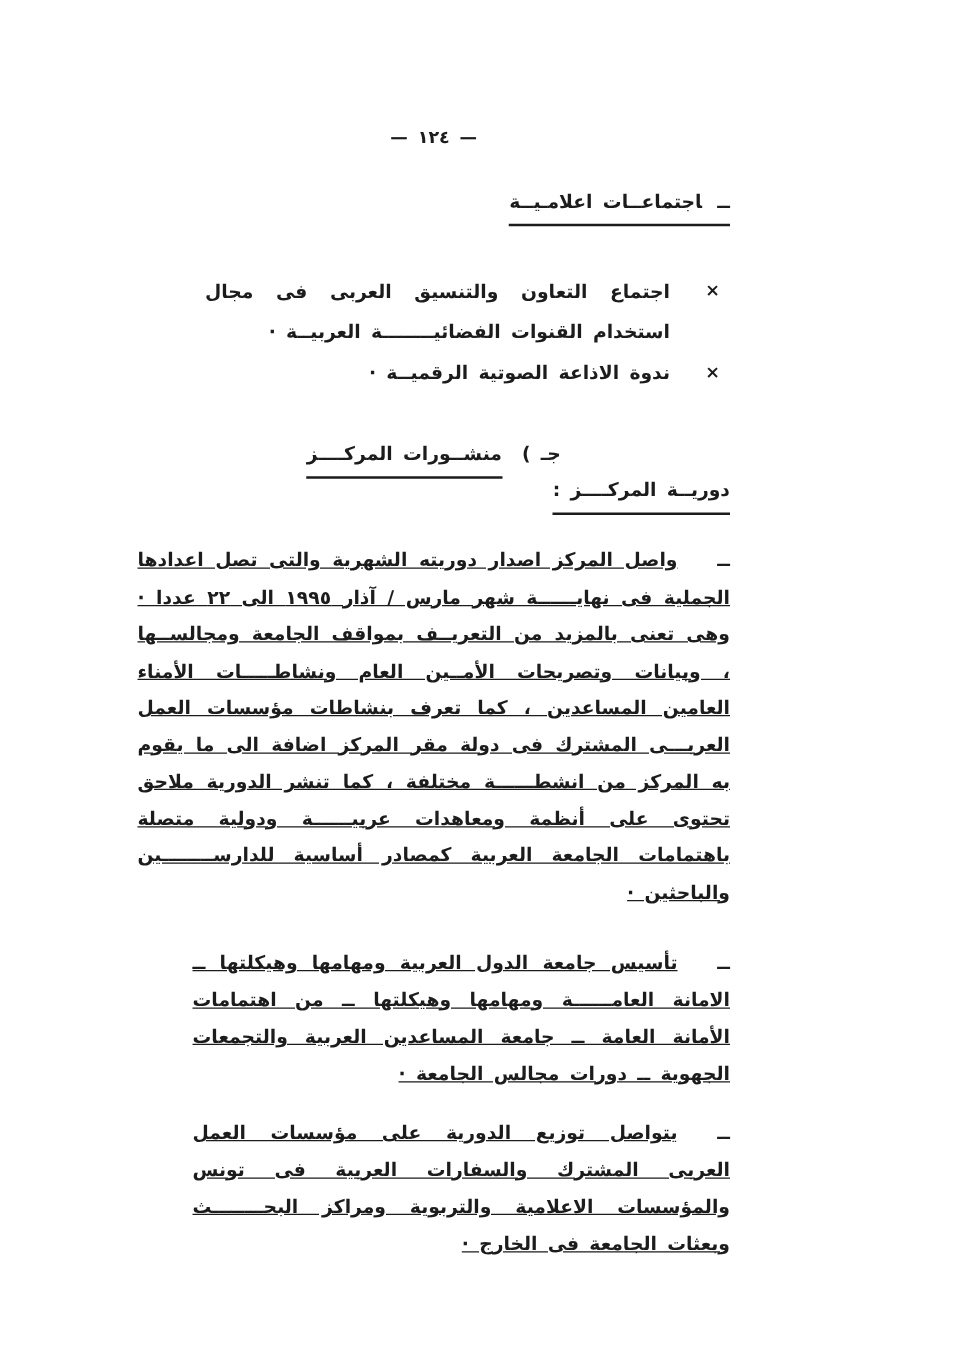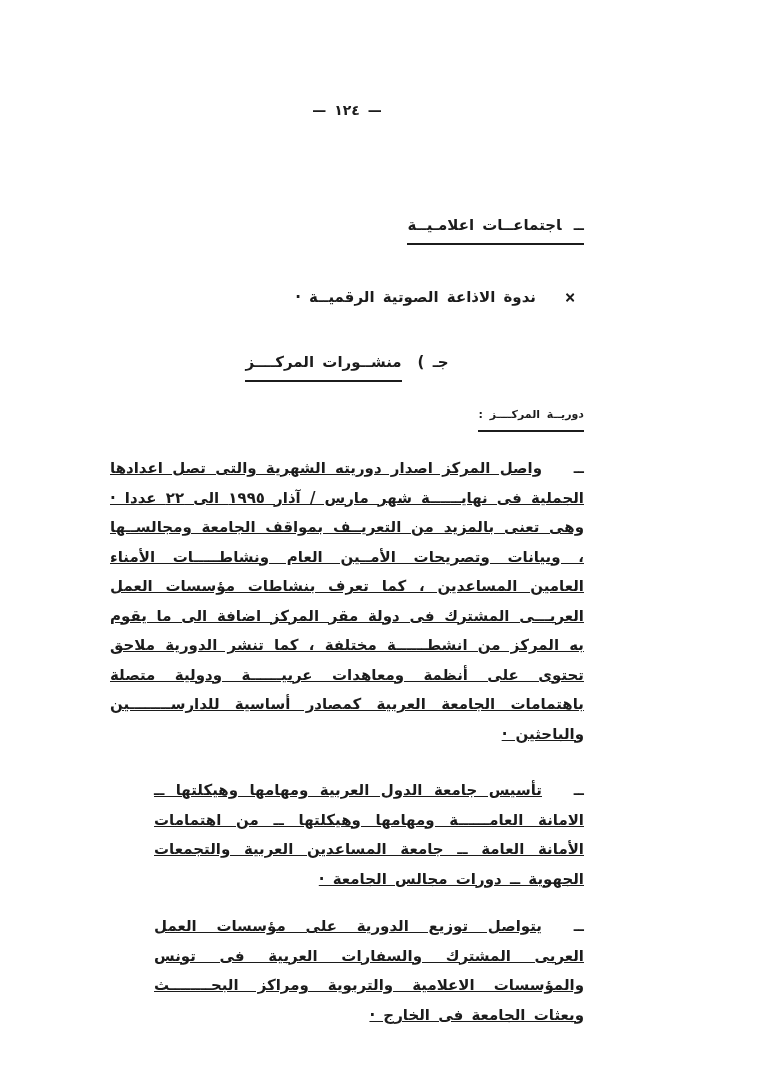--- a/index.html
+++ b/index.html
@@ -21,21 +21,21 @@
     padding: 0 116px 0 110px;
     word-spacing: 3px;
   }
   .page-number {
     padding-top: 102px;
     text-align: center;
     font-size: 14px;
     letter-spacing: 1px;
   }
   .h1 {
-    margin-top: 98px;
+    margin-top: 34px;
     font-size: 15px;
     text-align: right;
   }
   .underline {
     display: inline-block;
     border-bottom: 2px solid #1c1c1c;
     padding-bottom: 9px;
   }
   .h1 .marker { margin-left: 12px; }
 
@@ -57,22 +57,21 @@
   }
 
   .h2 {
     margin-top: 40px;
     font-size: 15px;
     text-align: center;
   }
   .h2 .marker { margin-left: 16px; }
 
   .h3 {
-    margin-top: 26px;
-    font-size: 11px;
+    font-size: 15px;
     text-align: right;
   }
 
   .paras {
     margin-top: 22px;
   }
   .para {
     position: relative;
     font-size: 15px;
     line-height: 29.5px;
@@ -97,20 +96,21 @@
 
     <div class="page-number">— ١٢٤ —</div>
 
     <div class="h1">
       <span class="underline"><span class="marker">ــ</span><span>اجتماعــات اعلامـيــة</span></span>
     </div>
 
     <div class="bullets">
       <div class="bullet">
         <span class="bmarker">×</span>
+        <span class="btext">اجتماع التعاون والتنسيق العربى فى مجال استخدام القنوات الفضائيــــــــة العربيــة ·</span>
       </div>
       <div class="bullet">
         <span class="bmarker">×</span>
         <span class="btext">ندوة الاذاعة الصوتية الرقميــة ·</span>
       </div>
     </div>
 
     <div class="h2">
       <span class="marker">جـ )</span><span class="underline">منشــورات المركــــز</span>
     </div>

